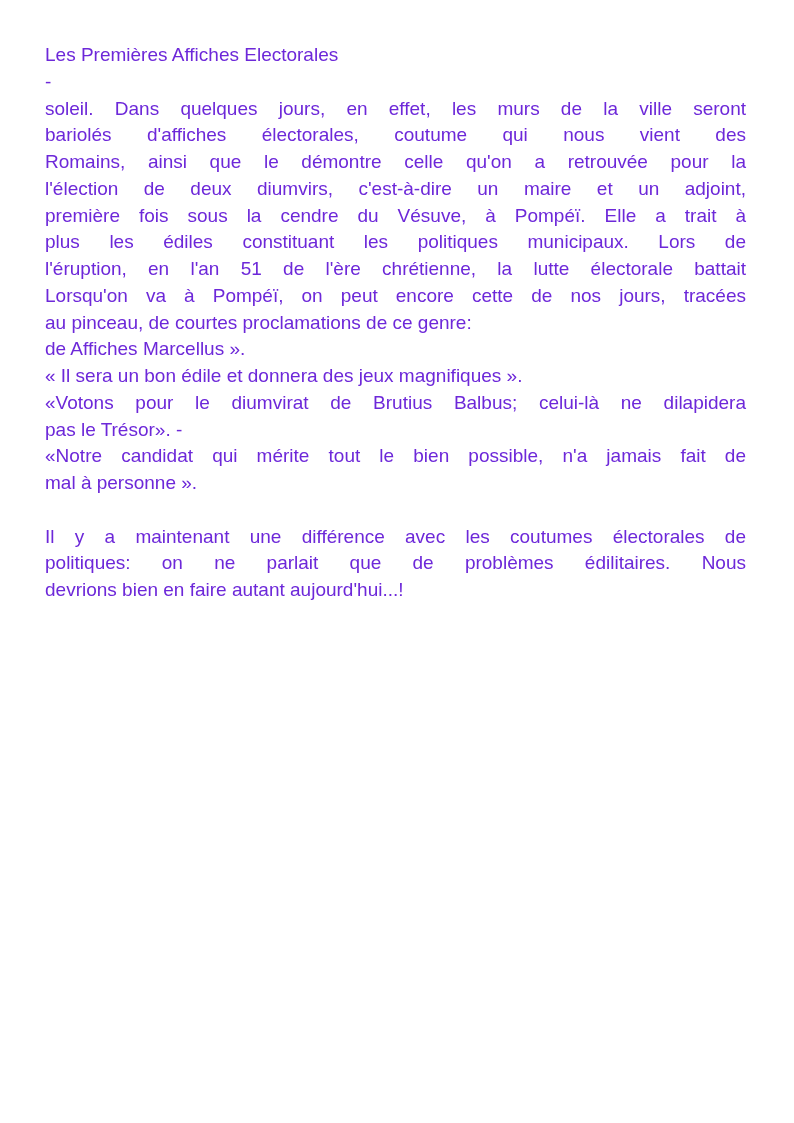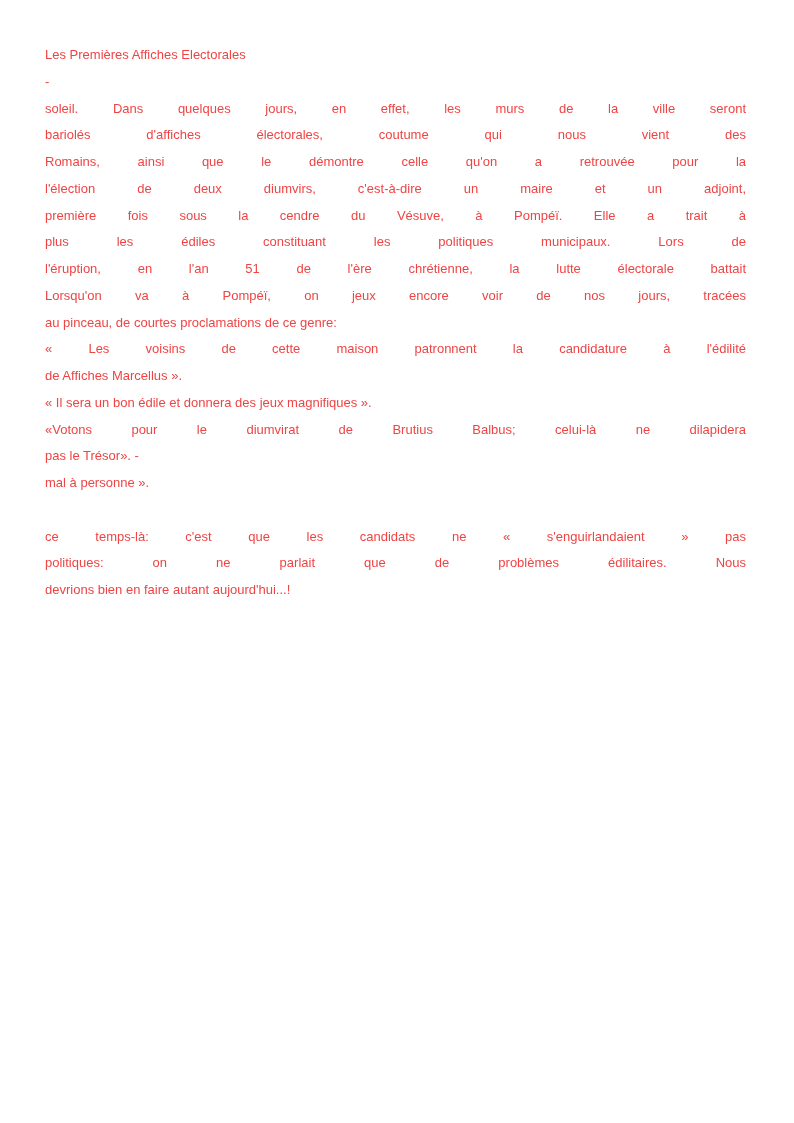--- a/index.html
+++ b/index.html
@@ -14,23 +14,23 @@
     width: 794px;
     height: 1123px;
     background: #ffffff;
     padding: 42px 48px 0 45px;
   }
   .doc-body {
     width: 701px;
   }
   .paragraph { margin: 0; }
   .line {
-    font-size: 13px;
+    font-size: 19px;
     line-height: 26.75px;
-    color: #ef4444;
+    color: #6d28d9;
     text-align: justify;
     text-align-last: left;
     word-spacing: normal;
     white-space: normal;
   }
   .line.fill {
     text-align-last: justify;
   }
   .line.blank {
     min-height: 26.75px;
@@ -50,39 +50,39 @@
       <div class="paragraph">
         <div class="line fill">soleil. Dans quelques jours, en effet, les murs de la ville seront</div>
         <div class="line fill">bariolés d'affiches électorales, coutume qui nous vient des</div>
         <div class="line fill">Romains, ainsi que le démontre celle qu'on a retrouvée pour la</div>
         <div class="line fill">l'élection de deux diumvirs, c'est-à-dire un maire et un adjoint,</div>
         <div class="line fill">première fois sous la cendre du Vésuve, à Pompéï. Elle a trait à</div>
         <div class="line fill">plus les édiles constituant les politiques municipaux. Lors de</div>
         <div class="line fill">l'éruption, en l'an 51 de l'ère chrétienne, la lutte électorale battait</div>
       </div>
       <div class="paragraph">
-        <div class="line fill">Lorsqu'on va à Pompéï, on jeux encore voir de nos jours, tracées</div>
+        <div class="line fill">Lorsqu'on va à Pompéï, on peut encore cette de nos jours, tracées</div>
         <div class="line">au pinceau, de courtes proclamations de ce genre:</div>
       </div>
       <div class="paragraph">
-        <div class="line fill">« Les voisins de cette maison patronnent la candidature à l'édilité</div>
         <div class="line">de Affiches Marcellus ».</div>
       </div>
       <div class="paragraph">
         <div class="line">« Il sera un bon édile et donnera des jeux magnifiques ».</div>
       </div>
       <div class="paragraph">
         <div class="line fill">«Votons pour le diumvirat de Brutius Balbus; celui-là ne dilapidera</div>
         <div class="line">pas le Trésor». -</div>
       </div>
       <div class="paragraph">
+        <div class="line fill">«Notre candidat qui mérite tout le bien possible, n'a jamais fait de</div>
         <div class="line">mal à personne ».</div>
       </div>
       <div class="paragraph">
         <div class="line blank">&nbsp;</div>
       </div>
       <div class="paragraph">
-        <div class="line fill">ce temps-là: c'est que les candidats ne « s'enguirlandaient » pas</div>
+        <div class="line fill">Il y a maintenant une différence avec les coutumes électorales de</div>
         <div class="line fill">politiques: on ne parlait que de problèmes édilitaires. Nous</div>
         <div class="line">devrions bien en faire autant aujourd'hui...!</div>
       </div>
     </div>
 </div>
 
 </body></html>

